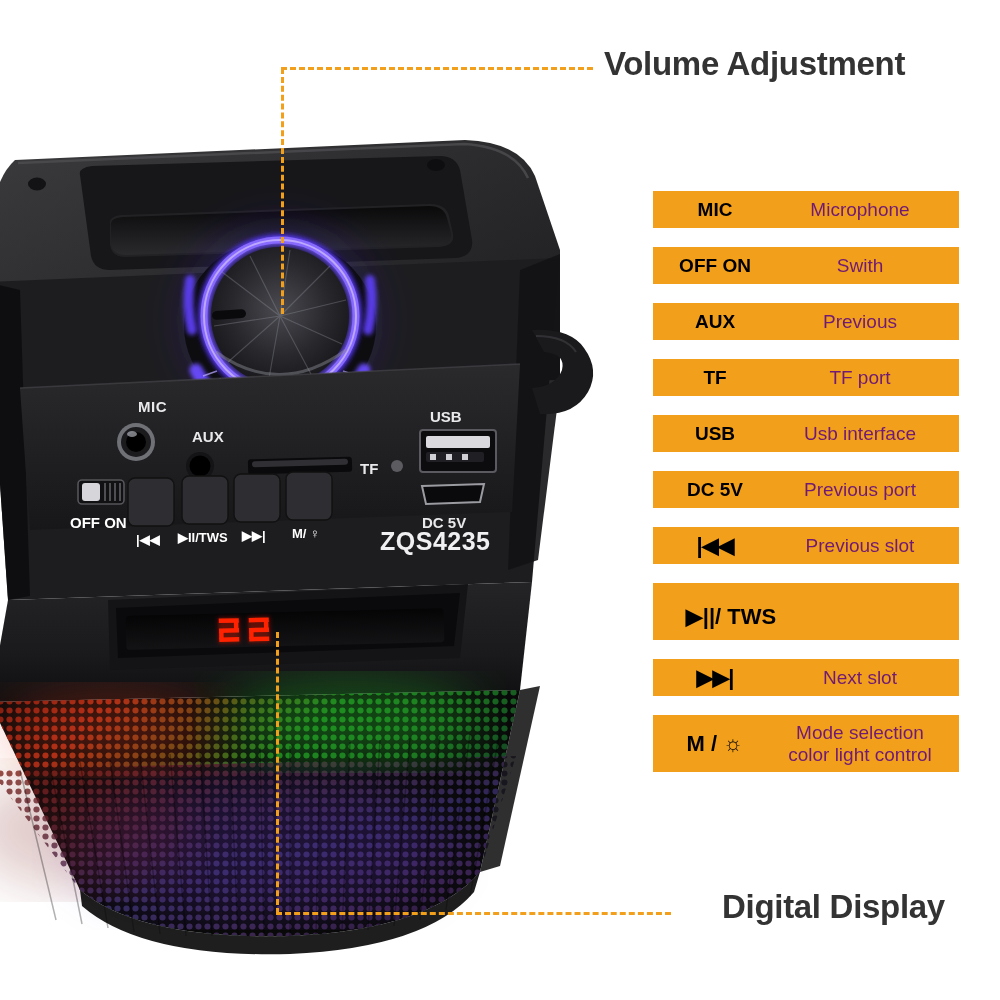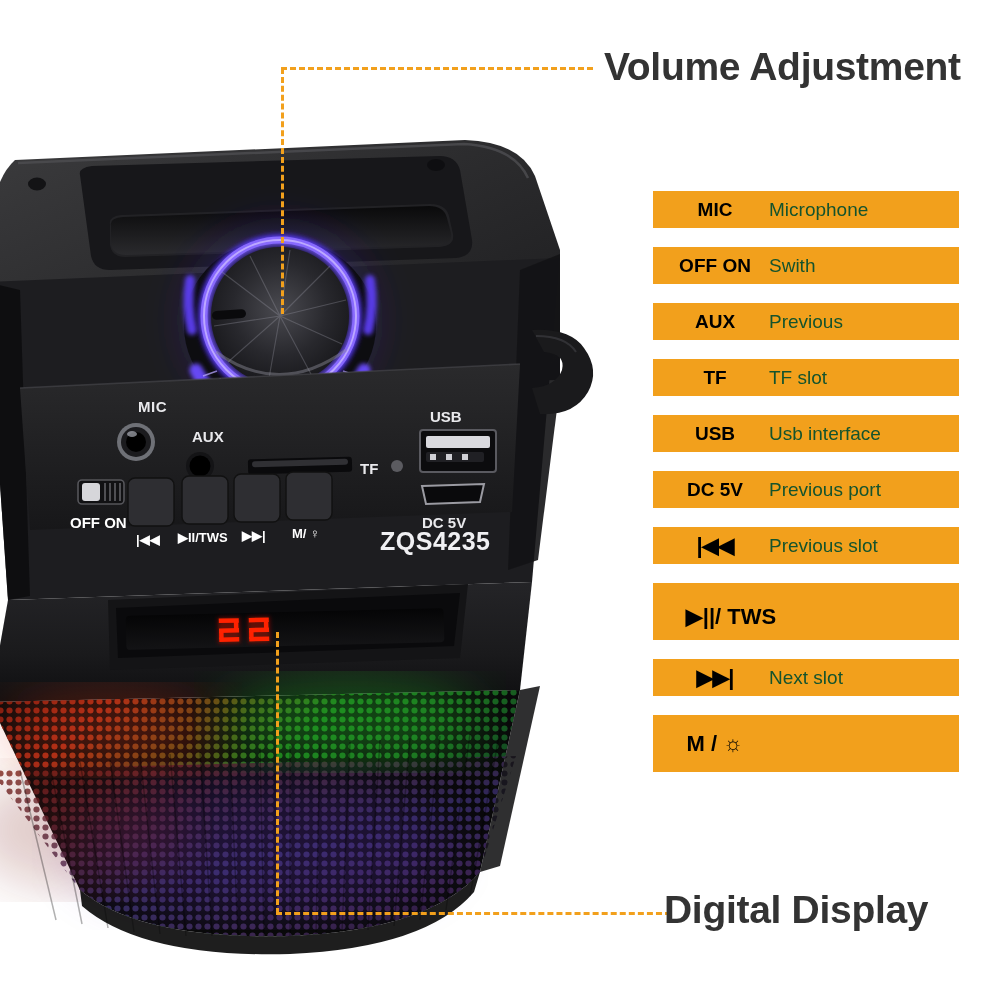--- a/index.html
+++ b/index.html
@@ -24,26 +24,26 @@
   }
   .dash-v{
     width:0;border-left:3px dashed #F2A01C;
   }
 
   
   .caption{
     position:absolute;
     color:#333333;
     font-weight:bold;
-    font-size:39px;
+    font-size:33px;
     letter-spacing:-0.3px;
     white-space:nowrap;
   }
   #cap-volume{left:604px;top:45px;}
-  #cap-display{left:664px;top:888px;}
+  #cap-display{left:722px;top:888px;}
 
   
   #legend{position:absolute;left:653px;top:191px;width:306px;}
   .lg-row{
     position:relative;
     background:#F2A01C;
     display:flex;
     align-items:center;
     box-sizing:border-box;
     margin-bottom:19px;
@@ -59,22 +59,23 @@
     font-size:19px;
     color:#000;
     line-height:1;
     white-space:nowrap;
   }
   .lg-key.glyph{font-size:22px;letter-spacing:-1px;}
   .lg-key.tws{font-size:22px;width:140px;flex:0 0 140px;letter-spacing:0px;margin-top:11px;}
   .lg-key.mode{font-size:22px;}
   .lg-desc{
     flex:1 1 auto;
+    text-align:center;
     font-size:19px;
-    color:#14532d;
+    color:#701a75;
     line-height:1.15;
     white-space:pre-line;
   }
   .lg-desc.two{font-size:19px;}
 </style>
 </head>
 <body>
 
 <div id="stage">
 
@@ -366,21 +367,21 @@
       <span class="lg-desc">Swith</span>
     </div>
 
     <div class="lg-row h1">
       <span class="lg-key">AUX</span>
       <span class="lg-desc">Previous</span>
     </div>
 
     <div class="lg-row h1">
       <span class="lg-key">TF</span>
-      <span class="lg-desc">TF slot</span>
+      <span class="lg-desc">TF port</span>
     </div>
 
     <div class="lg-row h1">
       <span class="lg-key">USB</span>
       <span class="lg-desc">Usb interface</span>
     </div>
 
     <div class="lg-row h1">
       <span class="lg-key">DC 5V</span>
       <span class="lg-desc">Previous port</span>
@@ -395,17 +396,19 @@
       <span class="lg-key tws">▶||/ TWS</span>
     </div>
 
     <div class="lg-row h1">
       <span class="lg-key glyph">▶▶|</span>
       <span class="lg-desc">Next slot</span>
     </div>
 
     <div class="lg-row h2">
       <span class="lg-key mode">M / ☼</span>
+      <span class="lg-desc two">Mode selection
+color light control</span>
     </div>
 
   </div>
 
 </div>
 
 </body></html>

